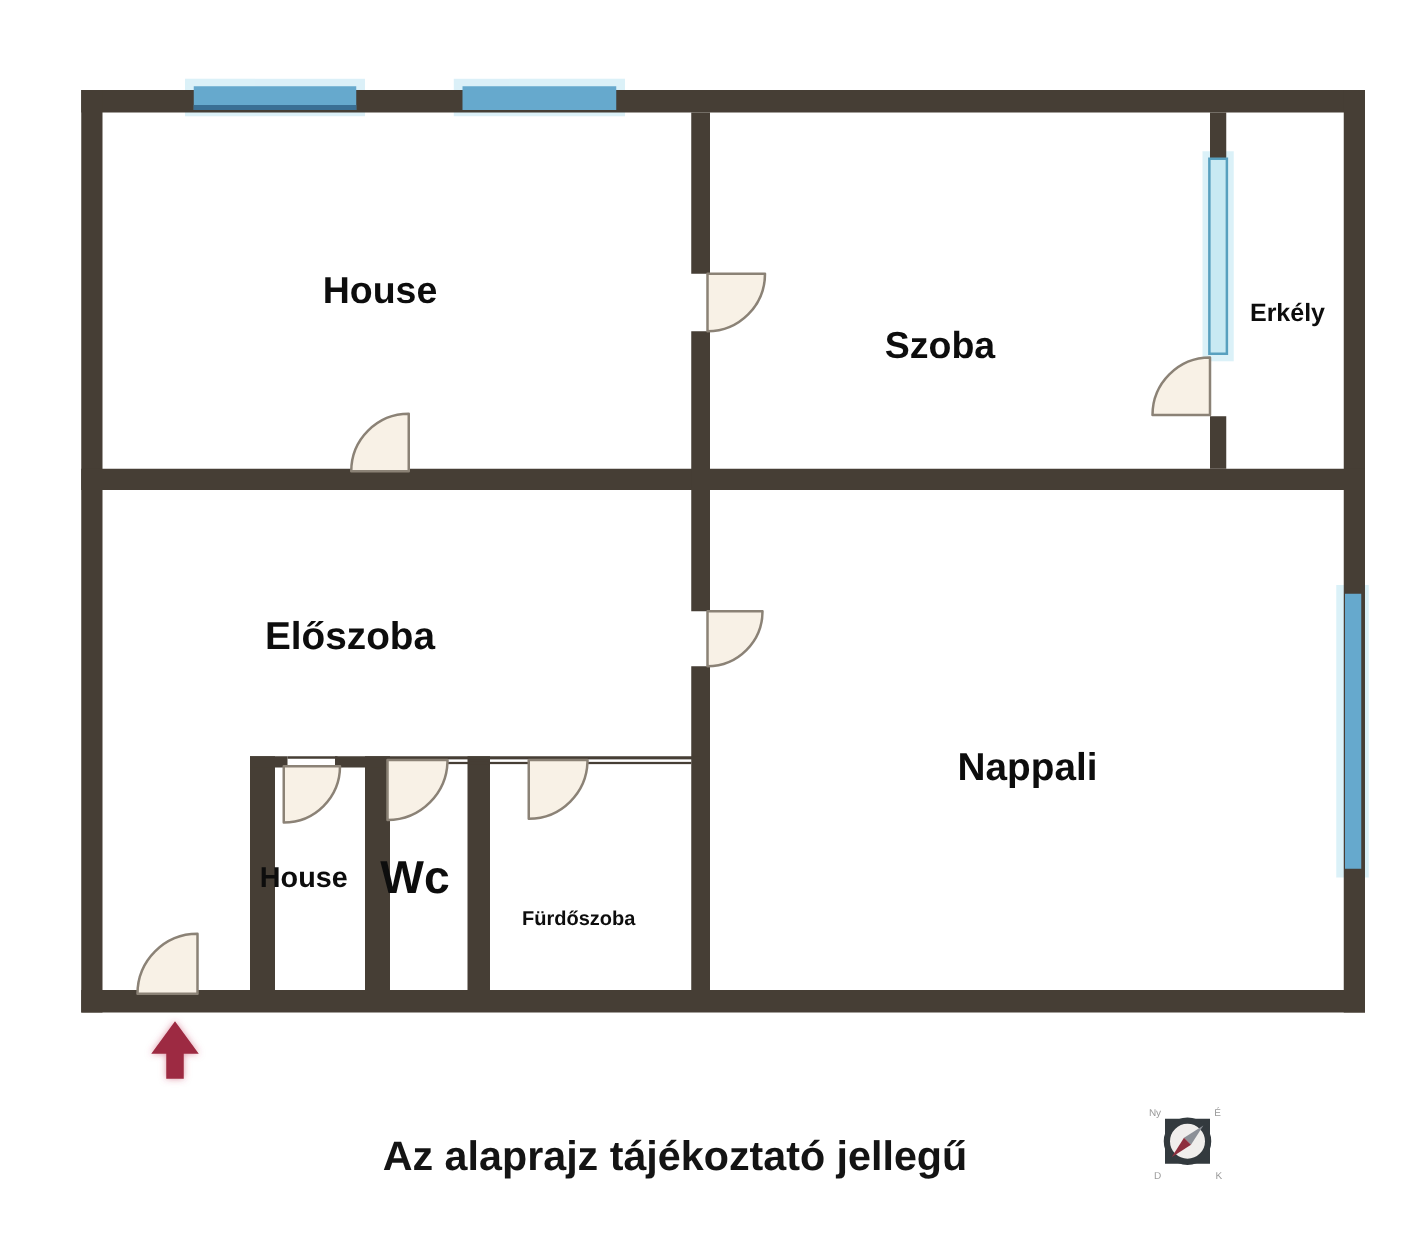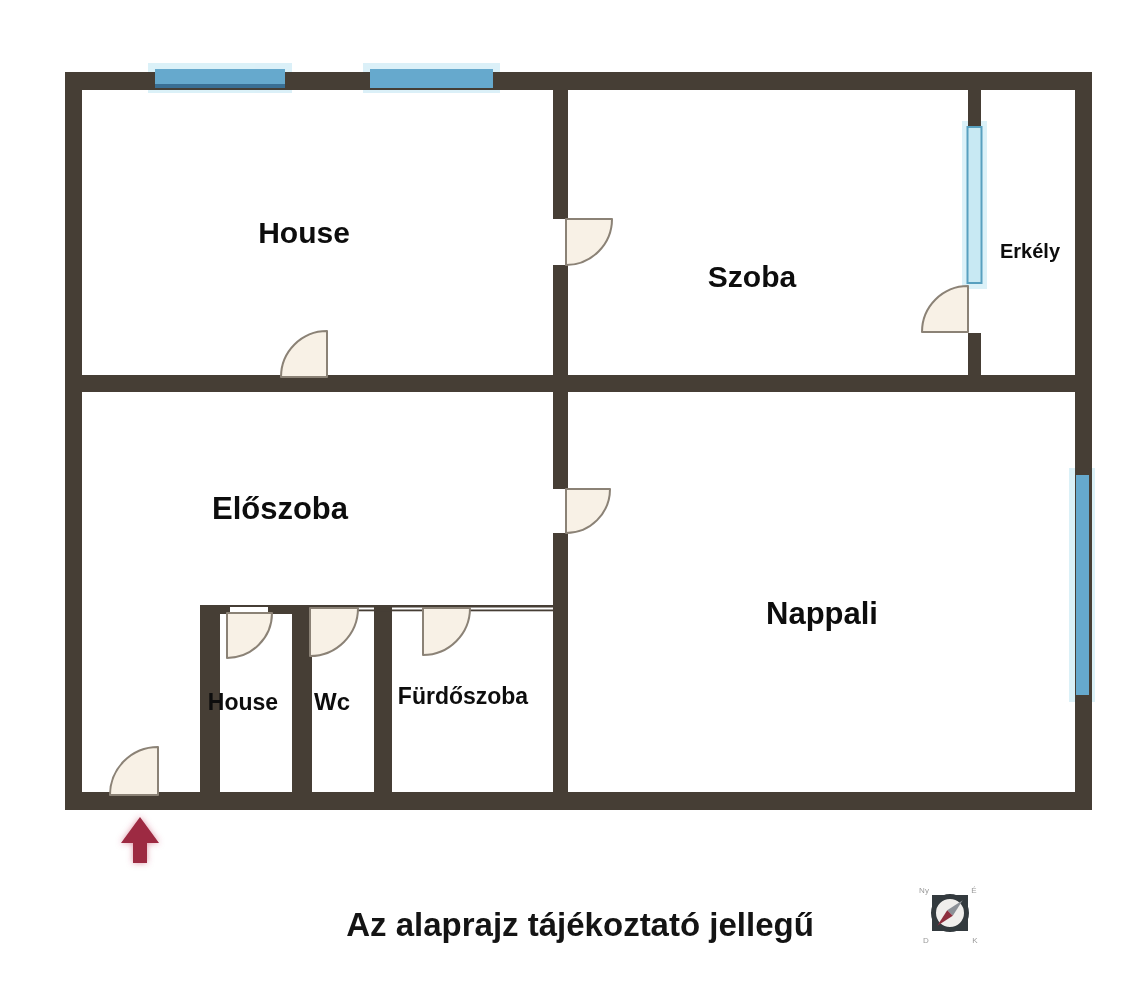--- a/index.html
+++ b/index.html
@@ -11,25 +11,25 @@
   .room-label{
     position:absolute;transform:translate(-50%,-50%);
     font-weight:bold;color:#0d0d0d;white-space:nowrap;letter-spacing:0px;
   }
   .lbl-konyha{left:304px;top:233px;font-size:30px;}
   .lbl-szoba{left:752px;top:242px;font-size:30px;margin-top:35px;}
   .lbl-erkely{left:1030px;top:251px;font-size:20px;text-align:right;}
   .lbl-eloszoba{left:280px;top:509px;font-size:31px;}
   .lbl-nappali{left:822px;top:614px;font-size:31px;}
   .lbl-kamra{left:243px;top:702px;font-size:23px;}
-  .lbl-wc{left:332px;top:702px;font-size:24px;}
-  .lbl-furdoszoba{left:463px;top:696px;font-size:23px;}
+  .lbl-wc{left:332px;top:702px;font-size:37px;}
+  .lbl-furdoszoba{left:463px;top:736px;font-size:16px;}
   .disclaimer{
     position:absolute;left:540px;top:925px;transform:translate(-50%,-50%);
-    font-weight:bold;font-size:33px;color:#141414;white-space:nowrap;margin-left:40px;
+    font-weight:bold;font-size:33px;color:#141414;white-space:nowrap;
   }
   .watermark{
     position:absolute;left:424px;top:462px;display:flex;align-items:center;
     pointer-events:none;
   }
   .wm-text{
     margin-left:14px;font-family:"DejaVu Serif","Liberation Serif",serif;
     font-variant:small-caps;font-size:38px;color:#b4b1ac;letter-spacing:2px;
     transform:scaleX(.92);transform-origin:left center;white-space:nowrap;
     line-height:66px;

